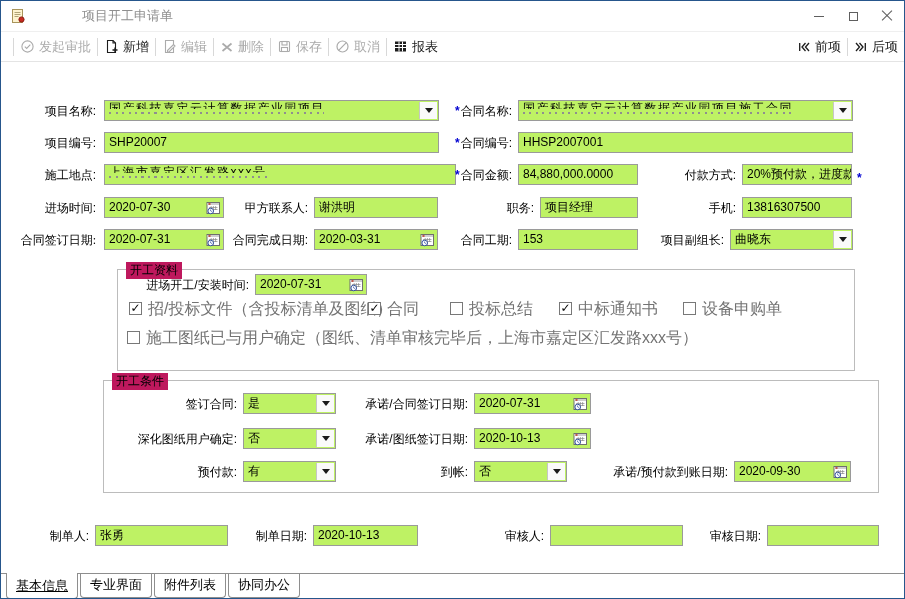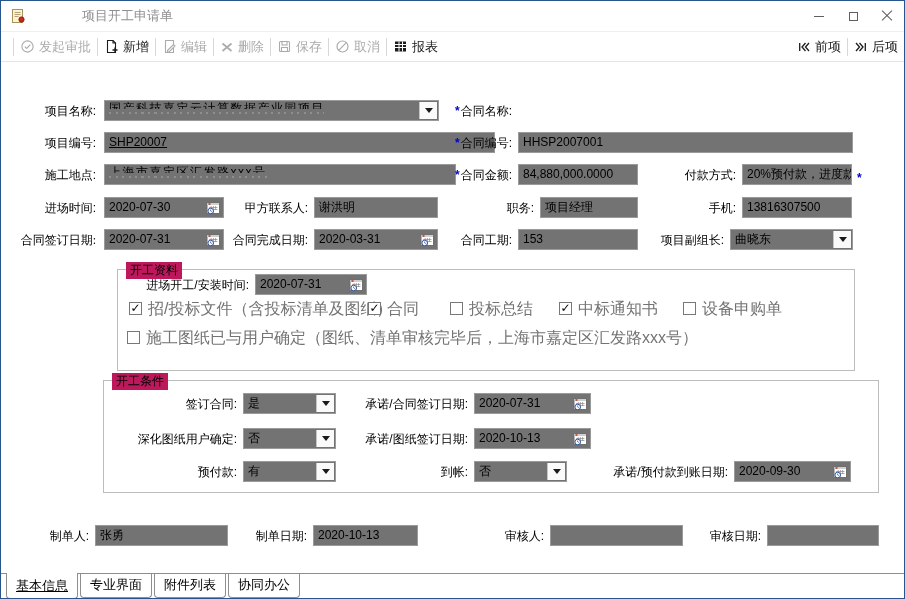--- a/index.html
+++ b/index.html
@@ -24,21 +24,21 @@
   .toolbar{position:absolute;left:0;top:30px;right:0;height:31px;display:flex;align-items:center;
     border-top:1px solid #efefef;border-bottom:1px solid #e4e4e4;padding:0 6px;box-sizing:border-box;}
   .tb-sep{width:1px;height:18px;background:#d8d8d8;margin:0 6px;flex:0 0 auto;}
   .tb-item{display:flex;align-items:center;gap:4px;font-size:13px;color:#1c1c1c;white-space:nowrap;}
   .tb-item.disabled{color:#ababab;}
   .tb-spacer{flex:1;}
   .tb-item svg{display:block;}
   
   .lbl{position:absolute;font-size:12px;color:#000;white-space:nowrap;line-height:14px;}
   .req{color:#0000d0;font-weight:bold;margin-right:1px;}
-  .fld{position:absolute;height:21px;box-sizing:border-box;border:1px solid #9a9a9a;background:#737373;
+  .fld{position:absolute;height:21px;box-sizing:border-box;border:1px solid #9a9a9a;background:#bef264;
        font-size:12px;color:#000;line-height:19px;padding:0 4px;white-space:nowrap;overflow:hidden;}
   .combo{padding-right:20px;}
   .arrow-btn{position:absolute;top:1px;right:1px;bottom:1px;width:17px;background:#fafafa;
        border-left:1px solid #c6c6c6;display:flex;align-items:center;justify-content:center;}
   .tri{width:0;height:0;border-left:4px solid transparent;border-right:4px solid transparent;border-top:5px solid #1a1a1a;}
   .date{padding-right:20px;}
   .cal-btn{position:absolute;top:2px;right:2px;width:16px;height:15px;display:flex;align-items:center;justify-content:center;}
   
   .clipped{padding:0 4px;}
   .clip-line{display:block;height:8px;overflow:hidden;line-height:15px;font-size:12px;letter-spacing:1.5px;white-space:nowrap;}
@@ -165,23 +165,30 @@
 
   <div class="lbl" style="right:808px;top:103px;"><span>项目名称:</span></div>
   <div class="fld combo clipped" style="left:103px;top:99px;width:335px;">
     <span class="clip-line">国产科技嘉定云计算数据产业园项目</span>
     <span class="clip-dots" style="width:215px;"></span>
     <span class="arrow-btn">
         <i class="tri"></i>
       </span>
   </div>
   <div class="lbl" style="right:392px;top:103px;"><span class="req">*</span><span>合同名称:</span></div>
+  <div class="fld combo clipped" style="left:517px;top:99px;width:335px;">
+    <span class="clip-line">国产科技嘉定云计算数据产业园项目施工合同</span>
+    <span class="clip-dots" style="width:268px;"></span>
+    <span class="arrow-btn">
+        <i class="tri"></i>
+      </span>
+  </div>
 
   <div class="lbl" style="right:808px;top:135px;"><span>项目编号:</span></div>
-  <div class="fld" style="left:103px;top:131px;width:391px;text-decoration:underline;"><span>SHP20007</span></div>
+  <div class="fld" style="left:103px;top:131px;width:335px;"><span>SHP20007</span></div>
   <div class="lbl" style="right:392px;top:135px;"><span class="req">*</span><span>合同编号:</span></div>
   <div class="fld" style="left:517px;top:131px;width:335px;"><span>HHSP2007001</span></div>
 
   <div class="lbl" style="right:808px;top:167px;"><span>施工地点:</span></div>
   <div class="fld clipped" style="left:103px;top:163px;width:352px;">
     <span class="clip-line">上海市嘉定区汇发路xxx号</span>
     <span class="clip-dots" style="width:160px;"></span>
   </div>
   <div class="lbl" style="right:392px;top:167px;"><span class="req">*</span><span>合同金额:</span></div>
   <div class="fld" style="left:517px;top:163px;width:120px;"><span>84,880,000.0000</span></div>

